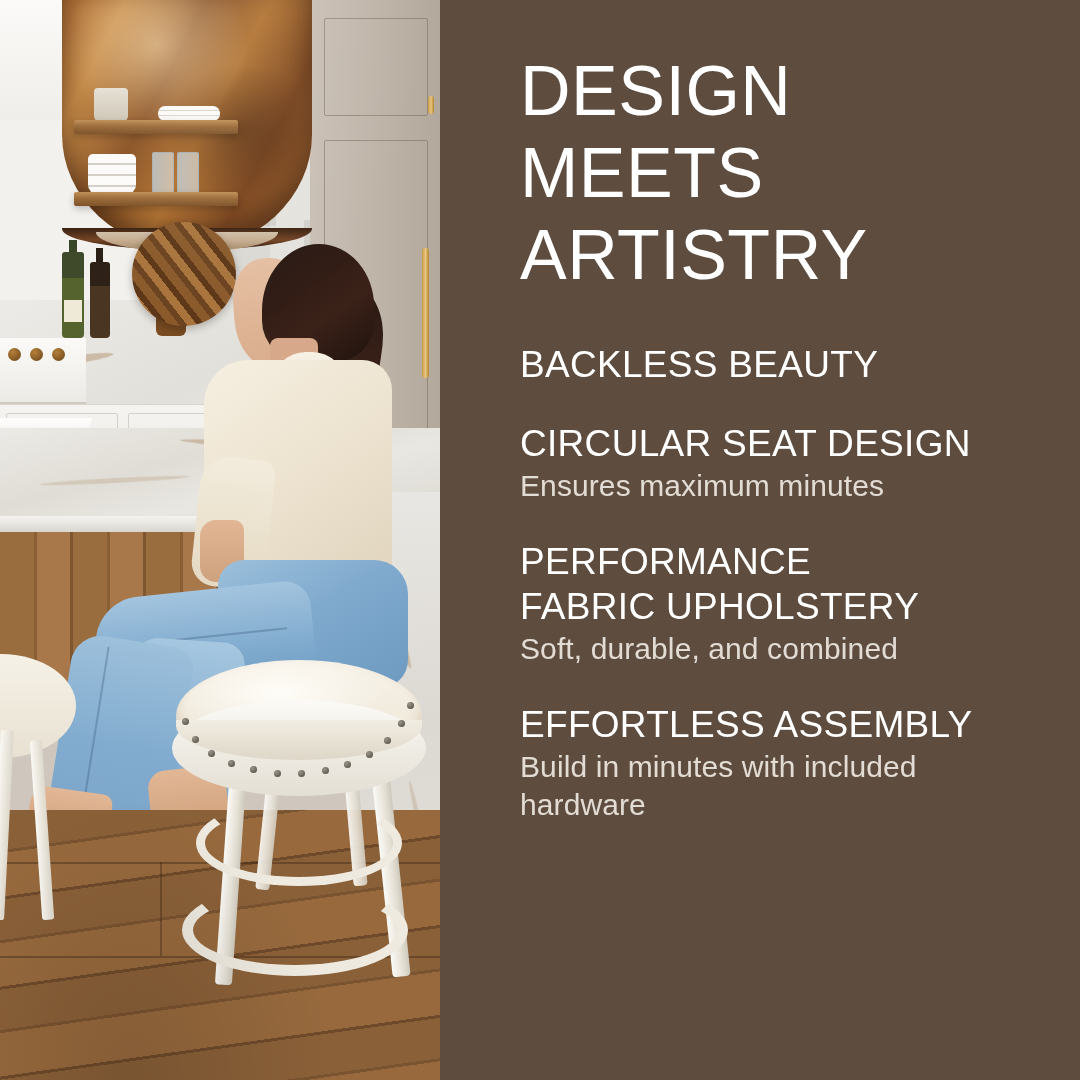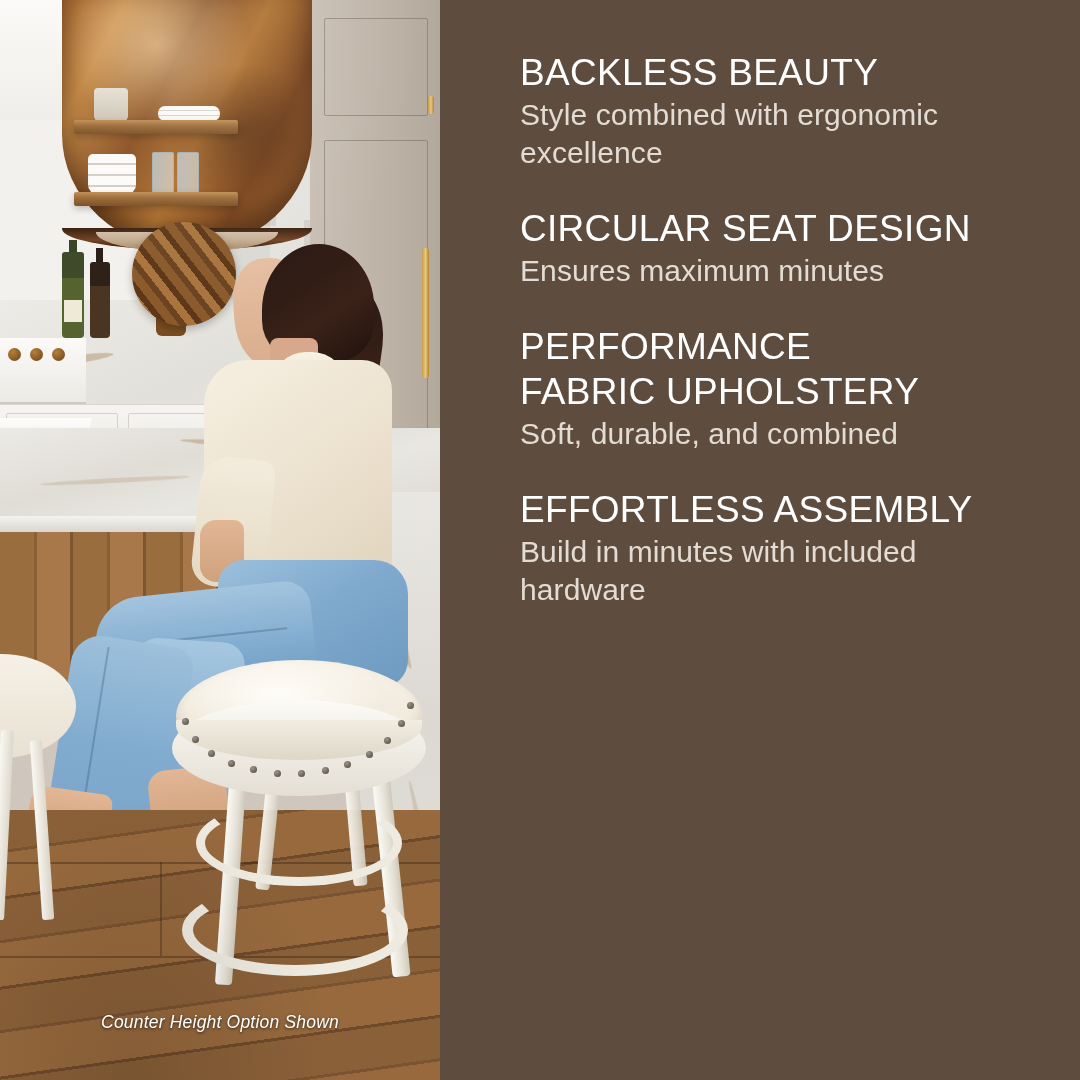--- a/index.html
+++ b/index.html
@@ -395,30 +395,29 @@
       <div class="nailhead" style="left:146px; top:107px;"></div>
       <div class="nailhead" style="left:168px; top:101px;"></div>
       <div class="nailhead" style="left:190px; top:91px;"></div>
       <div class="nailhead" style="left:208px; top:77px;"></div>
       <div class="nailhead" style="left:222px; top:60px;"></div>
       <div class="nailhead" style="left:231px; top:42px;"></div>
     </div>
 
     <div class="ph grain"></div>
 
-    <div class="caption">Counter Height Option Shown</div>
   </div>
 
   <div id="panel">
 
+    <div id="headline">DESIGN MEETS
+ARTISTRY</div>
 
     <div class="feature">
       <div class="f-title">BACKLESS BEAUTY</div>
-      <div class="f-sub">Style combined with ergonomic
-excellence</div>
     </div>
 
     <div class="feature">
       <div class="f-title">CIRCULAR SEAT DESIGN</div>
       <div class="f-sub">Ensures maximum minutes</div>
     </div>
 
 
     <div class="feature">
       <div class="f-title">PERFORMANCE

